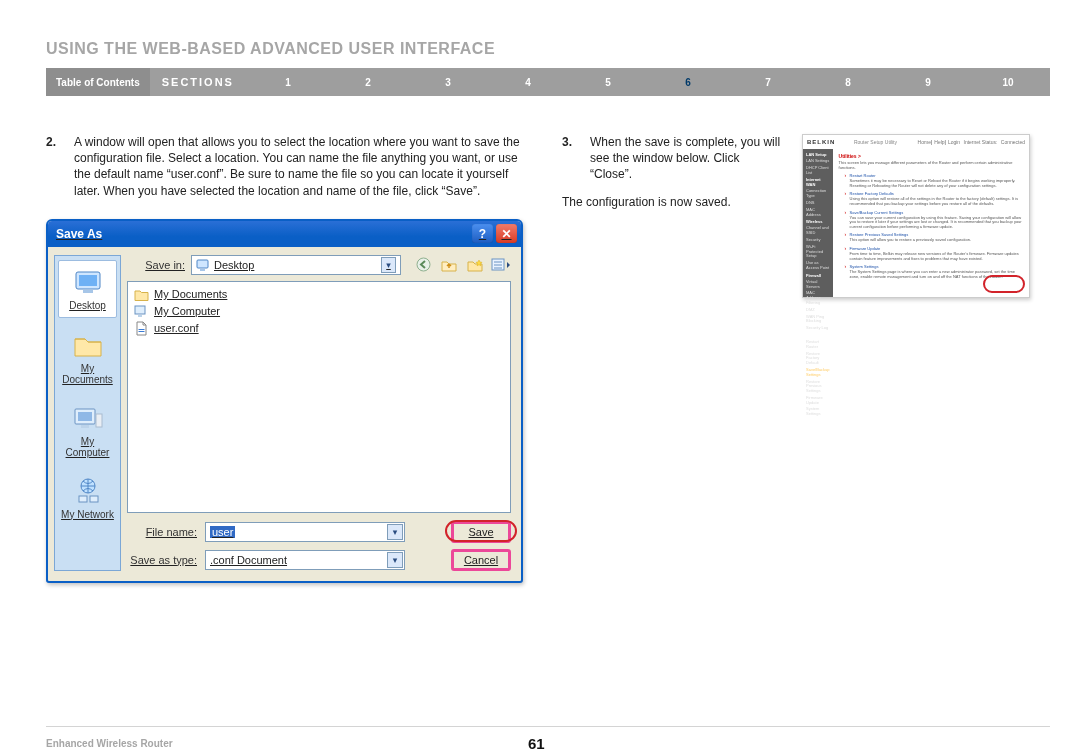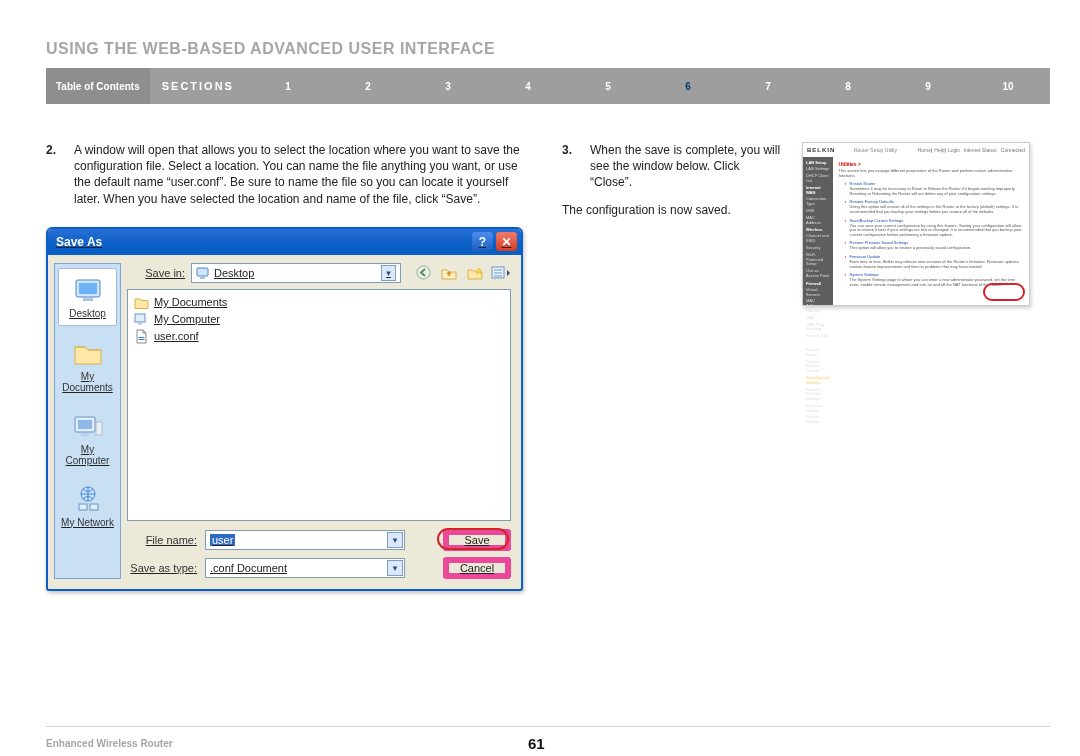--- a/index.html
+++ b/index.html
@@ -18,21 +18,21 @@
   .title {
     color: #a6a6a6;
     font-size: 16px;
     font-weight: bold;
     letter-spacing: 0.5px;
     margin-bottom: 10px;
   }
   .navbar {
     background: #9e9e9e;
     color: #fff;
-    height: 36px;
+    height: 28px;
     display: flex;
     align-items: center;
     font-size: 10px;
     font-weight: bold;
     margin-bottom: 38px;
   }
   .navbar .toc {
     padding: 0 10px;
     flex: 0 0 auto;
     height: 100%;
@@ -150,23 +150,23 @@
   .brow label { width: 70px; text-align:right; color:#333; }
   .brow .input {
     flex:0 0 200px; height:20px; background:#fff;
     border:1px solid #7f9db9; display:flex; align-items:center; padding:0 4px;
     position:relative;
   }
   .brow .input .drop { position:absolute; right:1px; top:1px; width:16px; height:16px; background:#dbe8fa; border:1px solid #7f9db9; display:flex; align-items:center; justify-content:center; font-size:9px; color:#2a4c80;}
   .brow .input .val { font-size:11px; }
   .brow .input .sel { background:#316ac5; color:#fff; padding:0 2px; }
   .wbtn {
-    height: 22px; width: 68px;
+    height: 22px; width: 60px;
     background: #ece9d8;
-    border: 6px solid #ec4899;
+    border: 3px solid #ec4899;
     border-radius: 3px;
     font-size: 11px;
     display:flex; align-items:center; justify-content:center;
     cursor:pointer;
   }
   .circle-highlight {
     border: 2px solid #d2232a;
     border-radius: 50%;
     position:absolute;
   }

